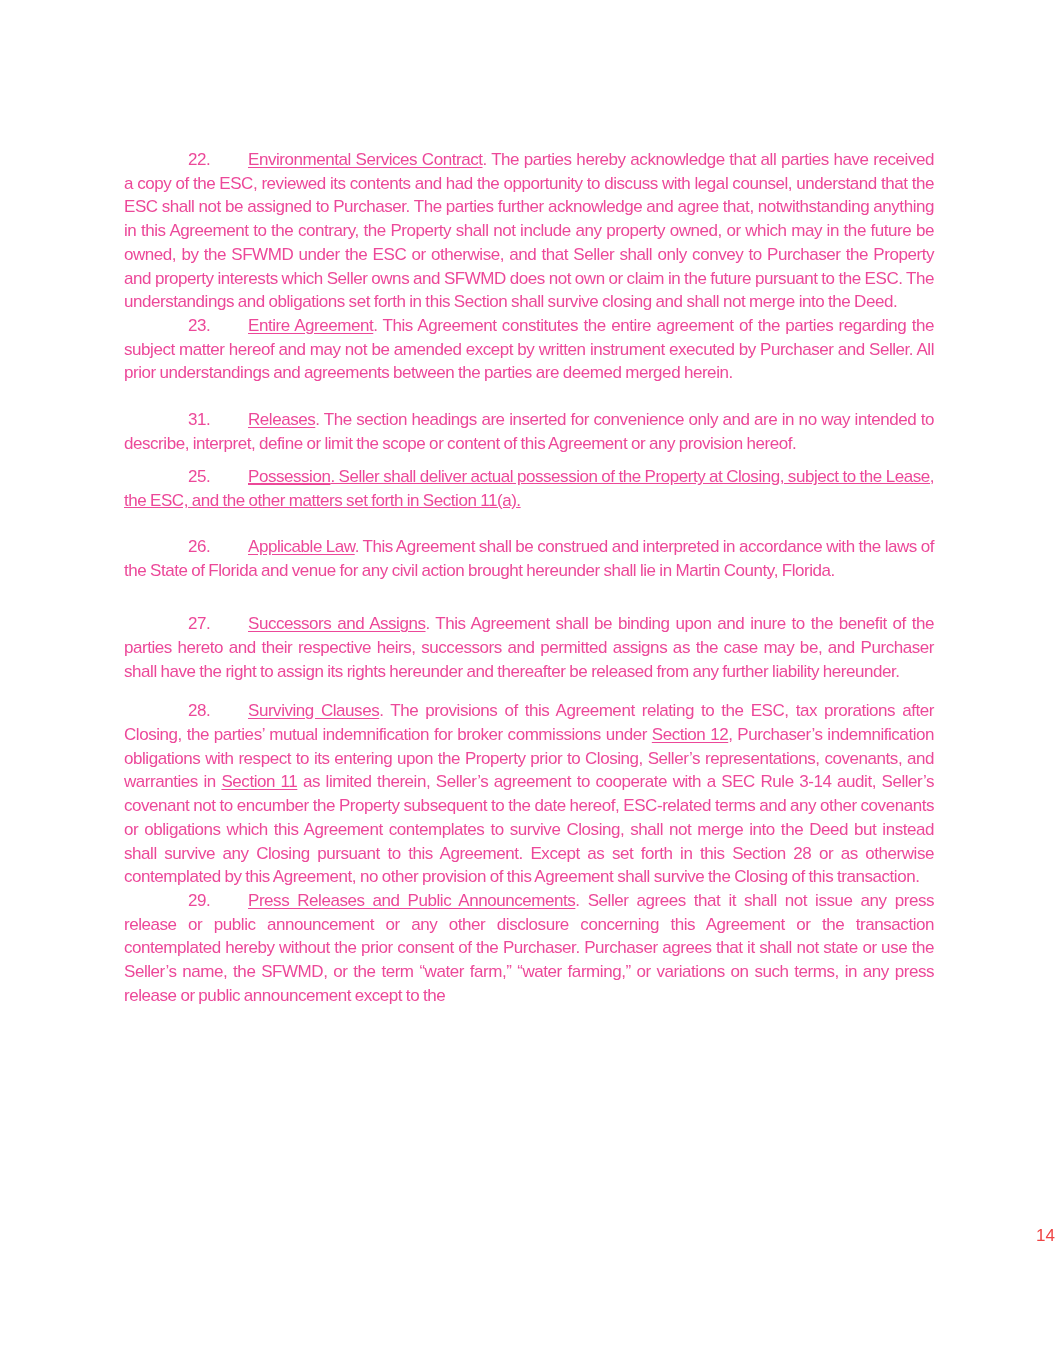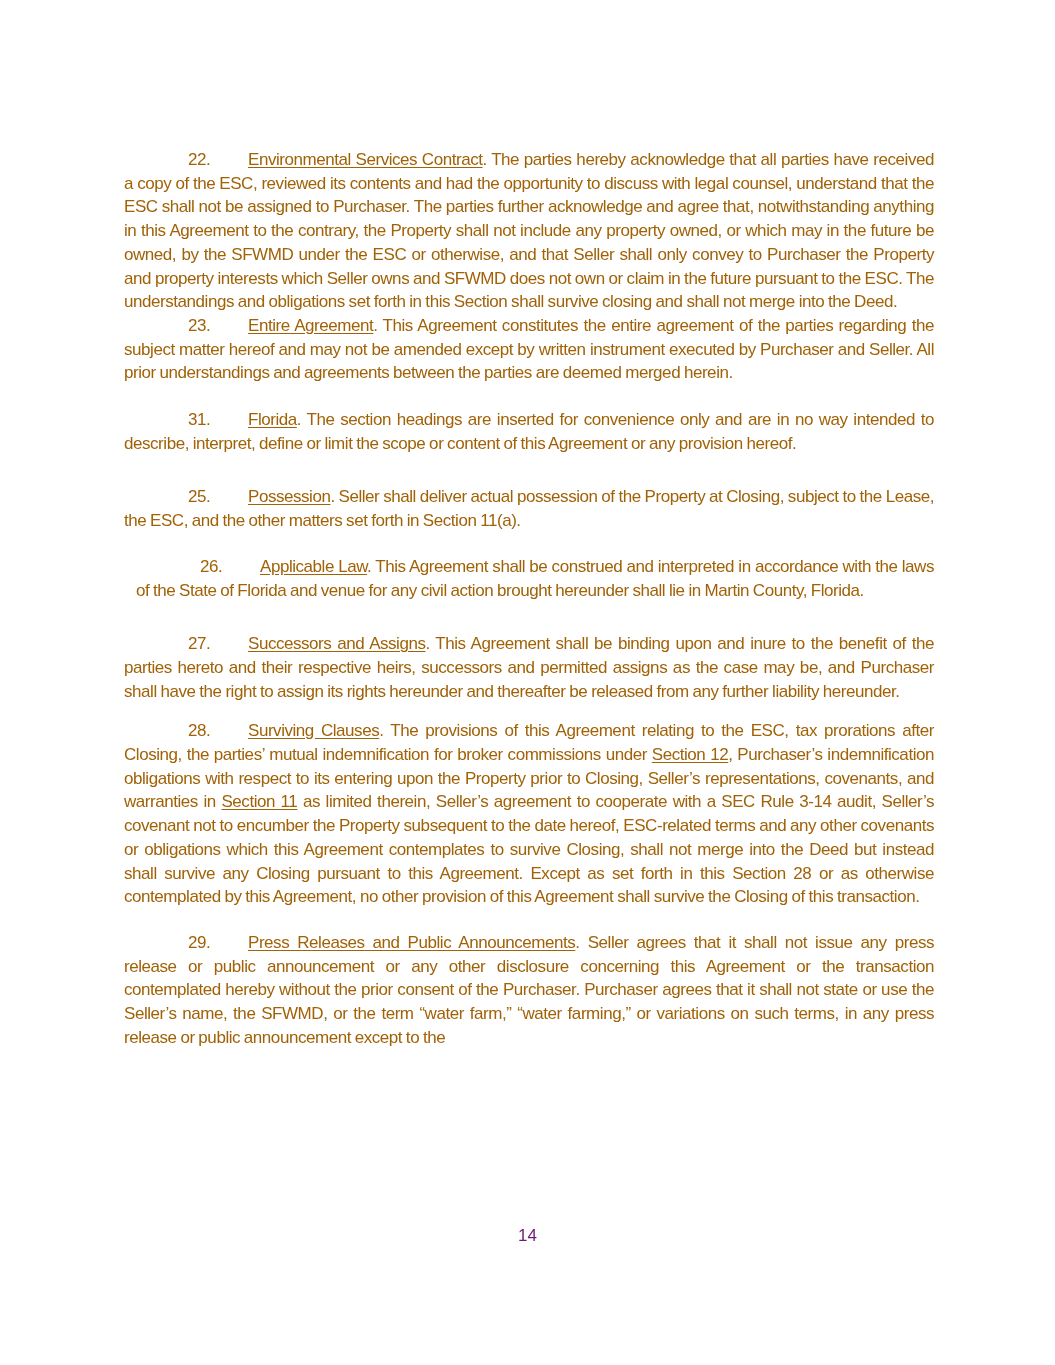--- a/index.html
+++ b/index.html
@@ -1,50 +1,50 @@
 <!DOCTYPE html>
 <html><head>
 <meta charset="utf-8">
 <style>
   html, body { margin: 0; padding: 0; background: #ffffff; }
   body { width: 1055px; height: 1365px; position: relative; overflow: hidden; }
   .page {
     position: absolute; left: 124px; top: 148px; width: 810px;
     font-family: "Liberation Sans Narrow", "Liberation Sans", sans-serif;
-    font-size: 17px; line-height: 23.7px; color: #a16207;
+    font-size: 17px; line-height: 23.7px; color: #ec4899;
     letter-spacing: -0.45px; word-spacing: -0.5px;
   }
   .para { margin: 0; text-align: justify; text-indent: 64px; }
   .num { display: inline-block; width: 60px; text-indent: 0; }
   .heading { text-decoration: underline; text-underline-offset: 2px; }
   .ref { text-decoration: underline; text-underline-offset: 2px; }
   #p22 { }
   #p23 { }
   #p24 { margin-top: 23px; }
-  #p25 { margin-top: 30px; }
-  #p26 { margin-top: 22px; margin-left: 12px; }
+  #p25 { margin-top: 10px; text-decoration: underline; }
+  #p26 { margin-top: 22px; }
   #p27 { margin-top: 30px; }
   #p28 { margin-top: 16px; }
-  #p29 { margin-top: 22px; }
+  #p29 { }
   .page-number {
-    position: absolute; left: 0; right: 0; top: 1226px; text-align: center;
+    position: absolute; left: 0; right: 0; top: 1226px; text-align: right;
     font-family: "Liberation Sans Narrow", "Liberation Sans", sans-serif;
-    font-size: 17px; color: #701a75;
+    font-size: 17px; color: #ef4444;
   }
 </style>
 </head>
 <body>
 
 <div class="page">
 
   <p class="para" id="p22"><span class="num">22.</span><span class="heading">Environmental Services Contract</span><span>.  The parties hereby acknowledge that all parties have received a copy of the ESC, reviewed its contents and had the opportunity to discuss with legal counsel, understand that the ESC shall not be assigned to Purchaser. The parties further acknowledge and agree that, notwithstanding anything in this Agreement to the contrary, the Property shall not include any property owned, or which may in the future be owned, by the SFWMD under the ESC or otherwise, and that Seller shall only convey to Purchaser the Property and property interests which Seller owns and SFWMD does not own or claim in the future pursuant to the ESC. The understandings and obligations set forth in this Section shall survive closing and shall not merge into the Deed.</span></p>
 
   <p class="para" id="p23"><span class="num">23.</span><span class="heading">Entire Agreement</span><span>.  This Agreement constitutes the entire agreement of the parties regarding the subject matter hereof and may not be amended except by written instrument executed by Purchaser and Seller.  All prior understandings and agreements between the parties are deemed merged herein.</span></p>
 
-  <p class="para" id="p24"><span class="num">31.</span><span class="heading">Florida</span><span>.  The section headings are inserted for convenience only and are in no way intended to describe, interpret, define or limit the scope or content of this Agreement or any provision hereof.</span></p>
+  <p class="para" id="p24"><span class="num">31.</span><span class="heading">Releases</span><span>.  The section headings are inserted for convenience only and are in no way intended to describe, interpret, define or limit the scope or content of this Agreement or any provision hereof.</span></p>
 
   <p class="para" id="p25"><span class="num">25.</span><span class="heading">Possession</span><span>.  Seller shall deliver actual possession of the Property at Closing, subject to the Lease, the ESC, and the other matters set forth in Section 11(a).</span></p>
 
   <p class="para" id="p26"><span class="num">26.</span><span class="heading">Applicable Law</span><span>.  This Agreement shall be construed and interpreted in accordance with the laws of the State of Florida and venue for any civil action brought hereunder shall lie in Martin County, Florida.</span></p>
 
   <p class="para" id="p27"><span class="num">27.</span><span class="heading">Successors and Assigns</span><span>.  This Agreement shall be binding upon and inure to the benefit of the parties hereto and their respective heirs, successors and permitted assigns as the case may be, and Purchaser shall have the right to assign its rights hereunder and thereafter be released from any further liability hereunder.</span></p>
 
   <p class="para" id="p28"><span class="num">28.</span><span class="heading">Surviving Clauses</span><span>.  The provisions of this Agreement relating to the ESC, tax prorations after Closing, the parties’ mutual indemnification for broker commissions under </span><span class="ref">Section 12</span><span>, Purchaser’s indemnification obligations with respect to its entering upon the Property prior to Closing, Seller’s representations, covenants, and warranties in </span><span class="ref">Section 11</span><span> as limited therein, Seller’s agreement to cooperate with a SEC Rule 3-14 audit, Seller’s covenant not to encumber the Property subsequent to the date hereof, ESC-related terms and any other covenants or obligations which this Agreement contemplates to survive Closing, shall not merge into the Deed but instead shall survive any Closing pursuant to this Agreement.  Except as set forth in this Section 28 or as otherwise contemplated by this Agreement, no other provision of this Agreement shall survive the Closing of this transaction.</span></p>
 
   <p class="para" id="p29"><span class="num">29.</span><span class="heading">Press Releases and Public Announcements</span><span>.  Seller agrees that it shall not issue any press release or public announcement or any other disclosure concerning this Agreement or the transaction contemplated hereby without the prior consent of the Purchaser. Purchaser agrees that it shall not state or use the Seller’s name, the SFWMD, or the term “water farm,” “water farming,” or variations on such terms, in any press release or public announcement except to the</span></p>

